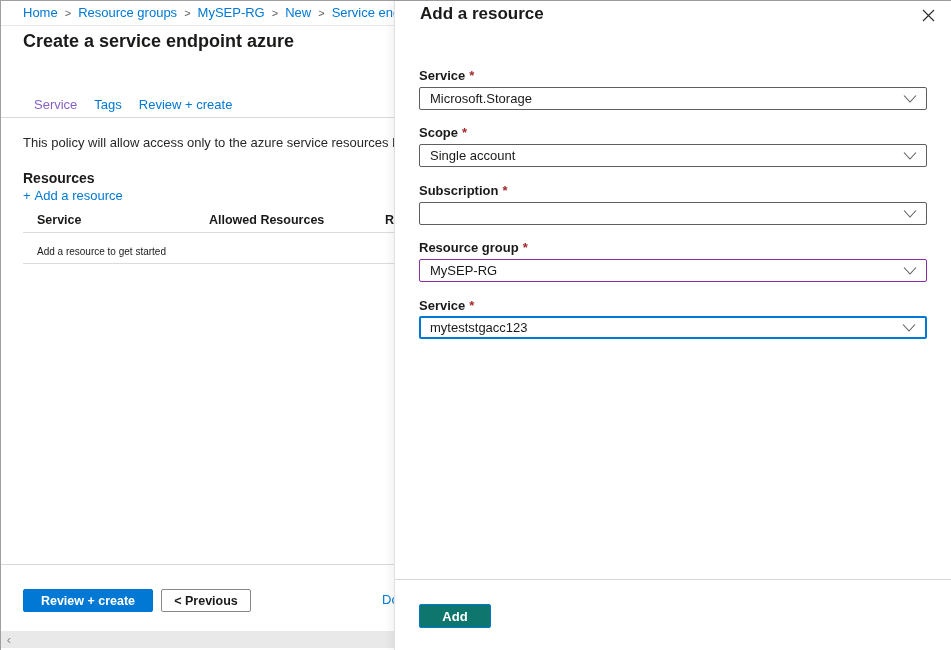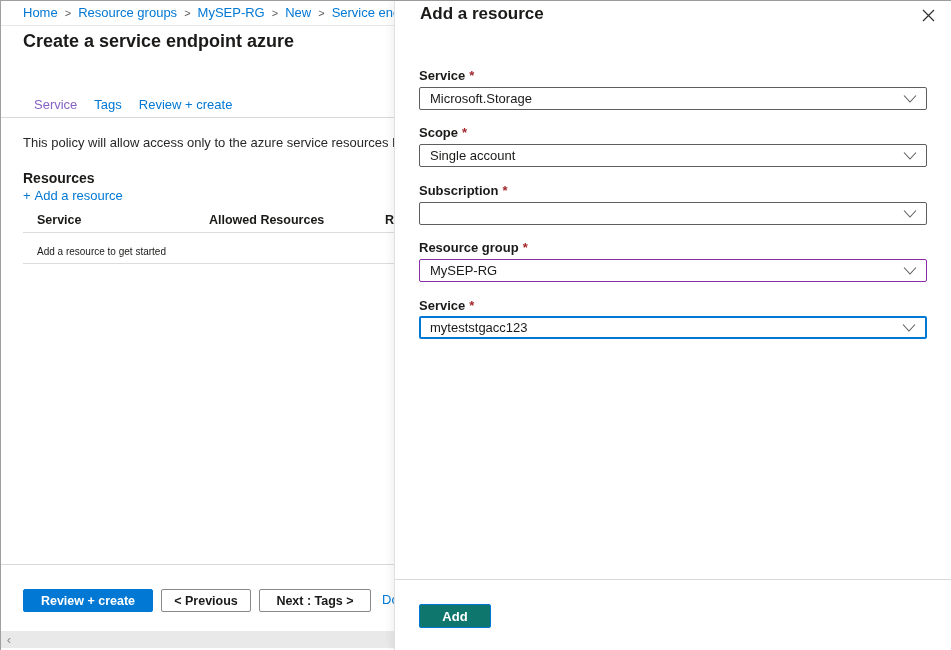--- a/index.html
+++ b/index.html
@@ -196,21 +196,20 @@
     <div class="rule rule-headers"></div>
 
     <div class="empty-row-text">Add a resource to get started</div>
     <div class="rule rule-row"></div>
 
     <div class="footer-divider"></div>
 
     <div class="footer">
       <div class="btn btn-primary btn-review">Review + create</div>
       <div class="btn btn-secondary btn-previous">&lt; Previous</div>
-      <div class="btn btn-secondary btn-next">Next : Tags &gt;</div>
       <div class="download-link">Do</div>
     </div>
 
     <div class="hscrollbar">
       <div class="hscroll-arrow">‹</div>
     </div>
   </div>
 
   <div class="panel">
 

